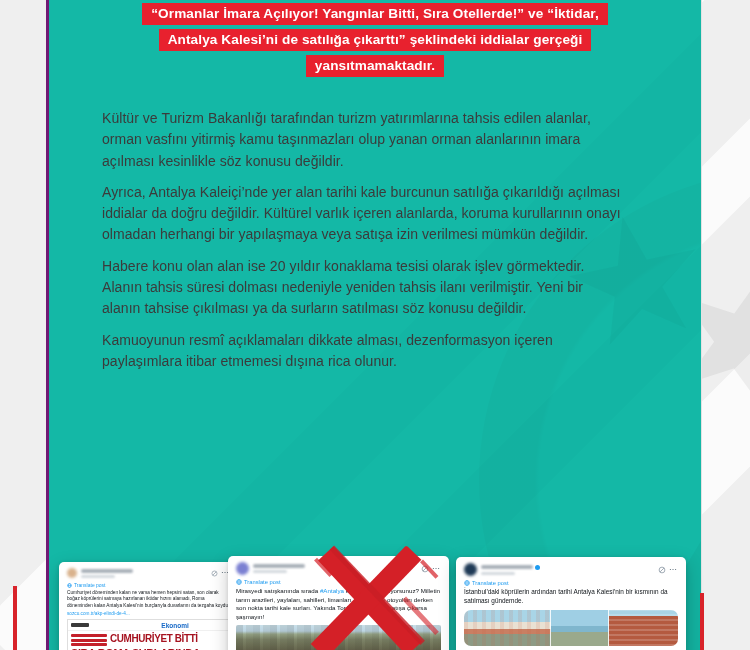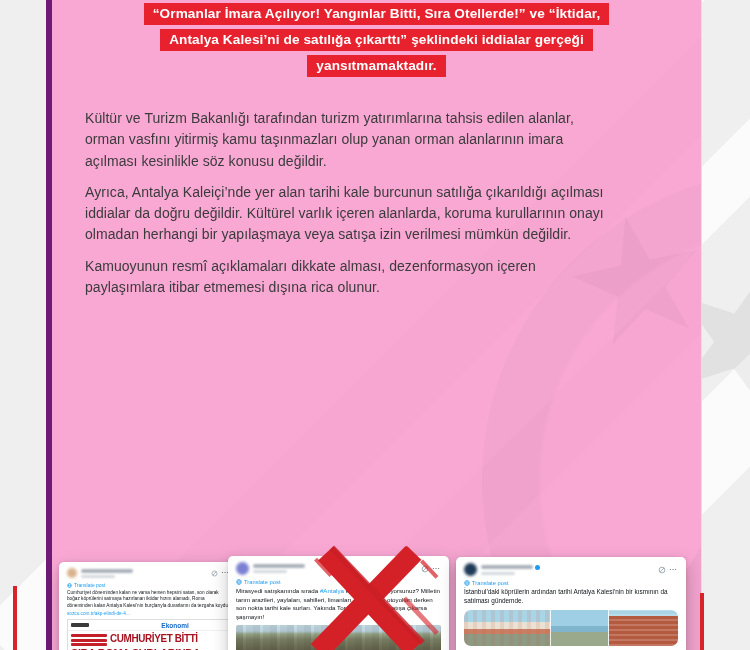--- a/index.html
+++ b/index.html
@@ -8,38 +8,38 @@
 
   
   .stripe{position:absolute;background:rgba(255,255,255,.75);transform:rotate(-45deg);pointer-events:none;}
   .s1{width:1400px;height:70px;left:-200px;top:120px;}
   .s2{width:1400px;height:55px;left:-150px;top:330px;}
   .s3{width:1400px;height:80px;left:-100px;top:520px;}
   .star{position:absolute;clip-path:polygon(50% 0%,61% 35%,98% 35%,68% 57%,79% 91%,50% 70%,21% 91%,32% 57%,2% 35%,39% 35%);pointer-events:none;}
   .star-out{width:150px;height:150px;left:668px;top:265px;background:rgba(0,0,0,.055);transform:rotate(18deg);}
 
   
-  .card{position:absolute;left:46px;top:0;width:656px;height:650px;background:#f9a8d4;
-        border-left:6px solid #701a75;border-right:1px solid #e2e2e2;box-sizing:border-box;z-index:2;overflow:hidden;}
+  .card{position:absolute;left:46px;top:0;width:656px;height:650px;background:#14b8a6;
+        border-left:3px solid #701a75;border-right:1px solid #e2e2e2;box-sizing:border-box;z-index:2;overflow:hidden;}
   .wm-star1{width:135px;height:135px;left:520px;top:215px;background:rgba(0,0,0,.028);transform:rotate(-12deg);}
   .wm-star2{width:230px;height:230px;left:520px;top:520px;background:rgba(0,0,0,.03);transform:rotate(14deg);}
   .wm-ring{position:absolute;left:430px;top:170px;width:620px;height:620px;border-radius:50%;
            background:radial-gradient(circle, transparent 57%, rgba(0,0,0,.022) 58%, rgba(0,0,0,.022) 76%, transparent 77%);pointer-events:none;}
   .wm-stripe{position:absolute;background:rgba(0,0,0,.013);transform:rotate(-45deg);pointer-events:none;}
   .ws1{width:1000px;height:70px;left:-100px;top:300px;}
   .ws2{width:1000px;height:60px;left:-60px;top:470px;}
 
   
   .banner{position:relative;padding-top:3px;text-align:center;z-index:3;}
   .banner .line{margin:0 0 4px 0;}
   .banner .chip{display:inline-block;background:#e8212e;color:#ffffff;font-weight:bold;
                 font-size:13.6px;line-height:15px;padding:3px 9px 4px 9px;letter-spacing:.1px;}
 
   
-  .content{position:relative;z-index:3;padding:27px 71px 0 33px;width:520px;box-sizing:content-box;}
+  .content{position:relative;z-index:3;padding:27px 71px 0 33px;width:520px;box-sizing:content-box;margin-left:20px;}
   .content p{margin:0 0 10px 0;color:#3b3b3b;font-size:14px;line-height:21.3px;letter-spacing:.05px;}
 
   
   .tweet{position:absolute;background:#fff;border-radius:5px;z-index:4;box-sizing:border-box;
          box-shadow:0 6px 18px rgba(0,0,0,.22), 0 1px 4px rgba(0,0,0,.12);padding:6px 8px;color:#0f1419;}
   .t1{left:59px;top:562px;width:179px;height:112px;}
   .t2{left:228px;top:556px;width:221px;height:118px;}
   .t3{left:456px;top:557px;width:230px;height:118px;}
   .tw-head{display:flex;align-items:center;gap:4px;}
   .avatar{border-radius:50%;filter:blur(1.5px);flex:0 0 auto;}
@@ -118,20 +118,21 @@
 
     <div class="banner">
       <div class="line"><span class="chip">“Ormanlar İmara Açılıyor! Yangınlar Bitti, Sıra Otellerde!” ve “İktidar,</span></div>
       <div class="line"><span class="chip">Antalya Kalesi’ni de satılığa çıkarttı” şeklindeki iddialar gerçeği</span></div>
       <div class="line"><span class="chip">yansıtmamaktadır.</span></div>
     </div>
 
     <div class="content">
       <p>Kültür ve Turizm Bakanlığı tarafından turizm yatırımlarına tahsis edilen alanlar, orman vasfını yitirmiş kamu taşınmazları olup yanan orman alanlarının imara açılması kesinlikle söz konusu değildir.</p>
       <p>Ayrıca, Antalya Kaleiçi’nde yer alan tarihi kale burcunun satılığa çıkarıldığı açılması iddialar da doğru değildir. Kültürel varlık içeren alanlarda, koruma kurullarının onayı olmadan herhangi bir yapılaşmaya veya satışa izin verilmesi mümkün değildir.</p>
+      <p>Habere konu olan alan ise 20 yıldır konaklama tesisi olarak işlev görmektedir. Alanın tahsis süresi dolması nedeniyle yeniden tahsis ilanı verilmiştir. Yeni bir alanın tahsise çıkılması ya da surların satılması söz konusu değildir.</p>
       <p>Kamuoyunun resmî açıklamaları dikkate alması, dezenformasyon içeren paylaşımlara itibar etmemesi dışına rica olunur.</p>
     </div>
   </div>
 
   <div class="tweet t1">
     <div class="tw-head">
       <div class="avatar"></div>
       <div class="namebars">
           <div class="nb1"></div>
           <div class="nb2"></div>

